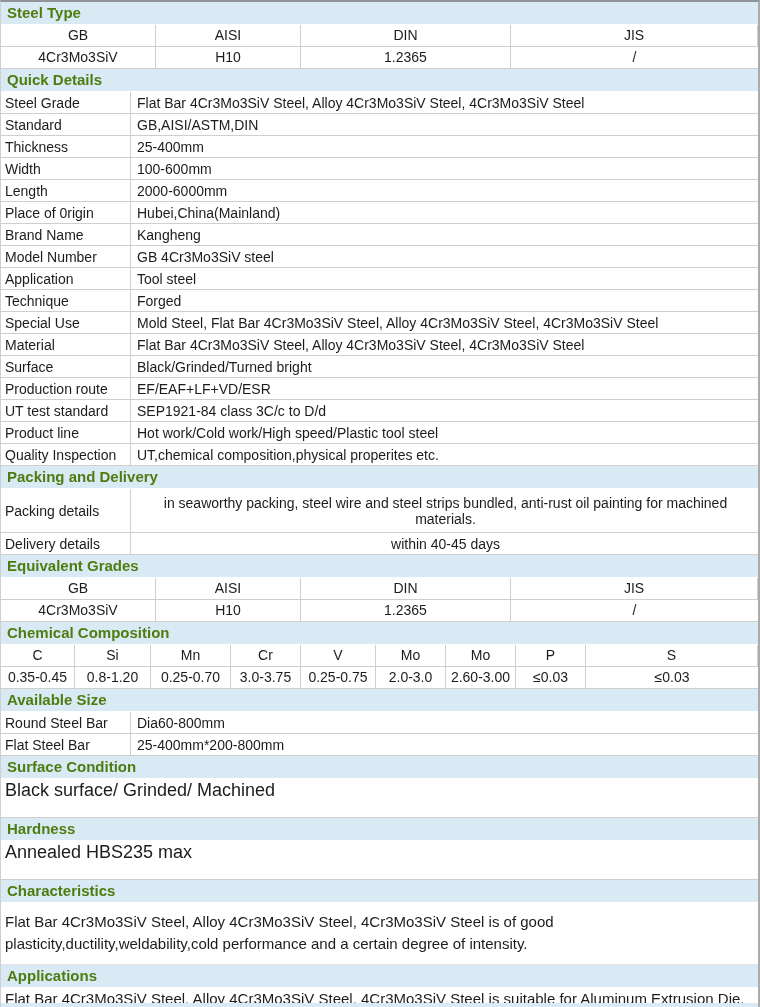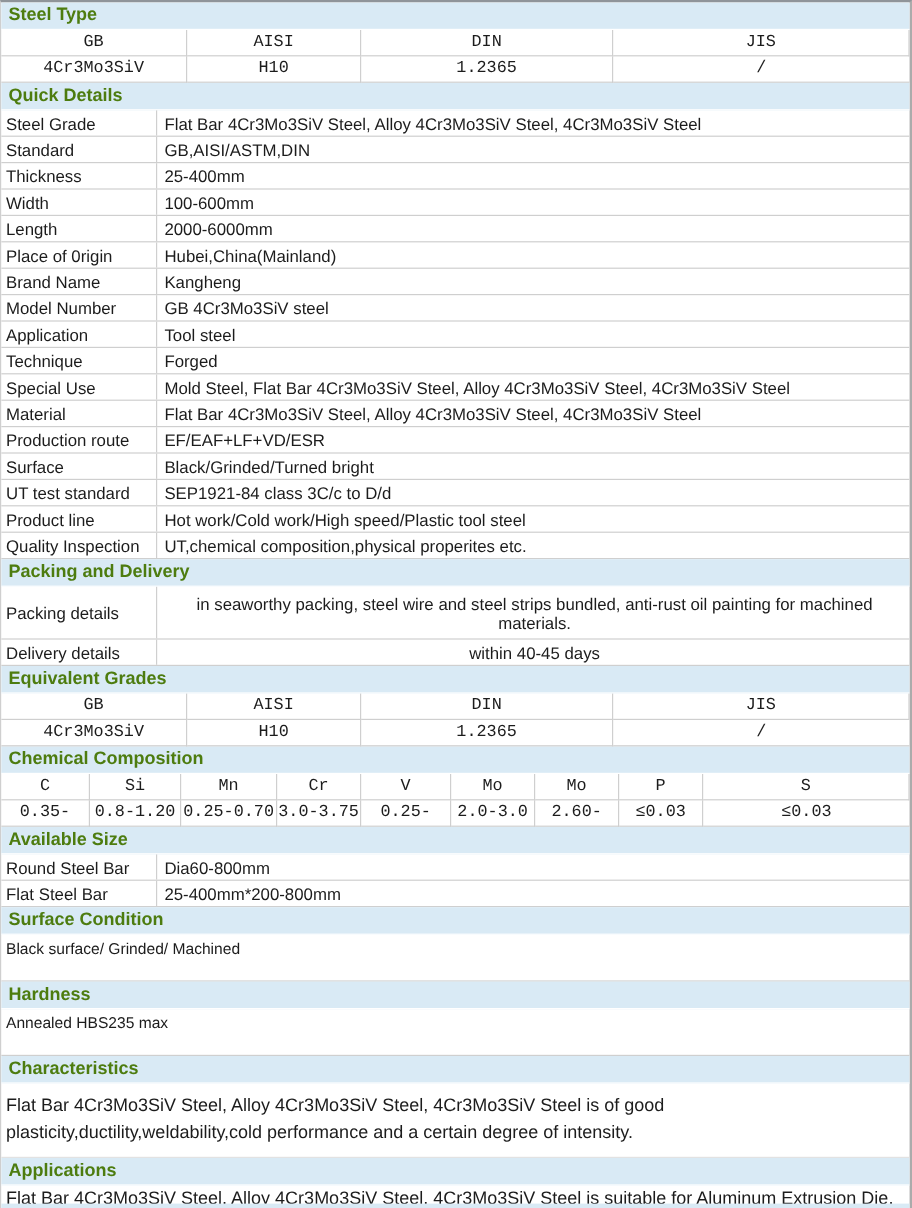--- a/index.html
+++ b/index.html
@@ -35,27 +35,26 @@
   .val.center { justify-content:center; text-align:center; }
   .row.tall { min-height:43px; }
   .grid4 { display:grid; grid-template-columns:155px 145px 210px 1fr; }
   .grid9 { display:grid; grid-template-columns:74px 76px 80px 70px 75px 70px 70px 70px 1fr; }
   .grid4 > div, .grid9 > div {
     height:21px; line-height:21px; text-align:center;
     font-size:14px;
     border-bottom:1px solid #cfcfcf;
     border-right:1px solid #cfcfcf;
     overflow:hidden;
-    font-family:Liberation Mono, monospace;
   }
   .grid4 > div:last-child, .grid9 > div:last-child { border-right:none; }
   .textrow {
     min-height:21px; line-height:21px;
     padding:1px 6px 16px 4px;
-    font-size:13px;
+    font-size:18px;
     border-bottom:1px solid #cfcfcf;
   }
   .para {
     font-size:15px; line-height:22px;
     padding:8px 10px 9px 4px;
     border-bottom:1px solid #e2e2e2;
   }
   .para.tight { padding:0 10px 1px 4px; border-bottom:none; }
   .bottom-strip {
     position:absolute; left:0; right:0; bottom:0;
@@ -123,26 +122,26 @@
   </div>
   <div class="row">
     <div class="lbl">Special Use</div>
     <div class="val">Mold Steel, Flat Bar 4Cr3Mo3SiV Steel, Alloy 4Cr3Mo3SiV Steel, 4Cr3Mo3SiV Steel</div>
   </div>
   <div class="row">
     <div class="lbl">Material</div>
     <div class="val">Flat Bar 4Cr3Mo3SiV Steel, Alloy 4Cr3Mo3SiV Steel, 4Cr3Mo3SiV Steel</div>
   </div>
   <div class="row">
+    <div class="lbl">Surface</div>
+    <div class="val">Black/Grinded/Turned bright</div>
+  </div>
+  <div class="row">
     <div class="lbl">Production route</div>
     <div class="val">EF/EAF+LF+VD/ESR</div>
-  </div>
-  <div class="row">
-    <div class="lbl">Surface</div>
-    <div class="val">Black/Grinded/Turned bright</div>
   </div>
   <div class="row">
     <div class="lbl">UT test standard</div>
     <div class="val">SEP1921-84 class 3C/c to D/d</div>
   </div>
   <div class="row">
     <div class="lbl">Product line</div>
     <div class="val">Hot work/Cold work/High speed/Plastic tool steel</div>
   </div>
   <div class="row">

